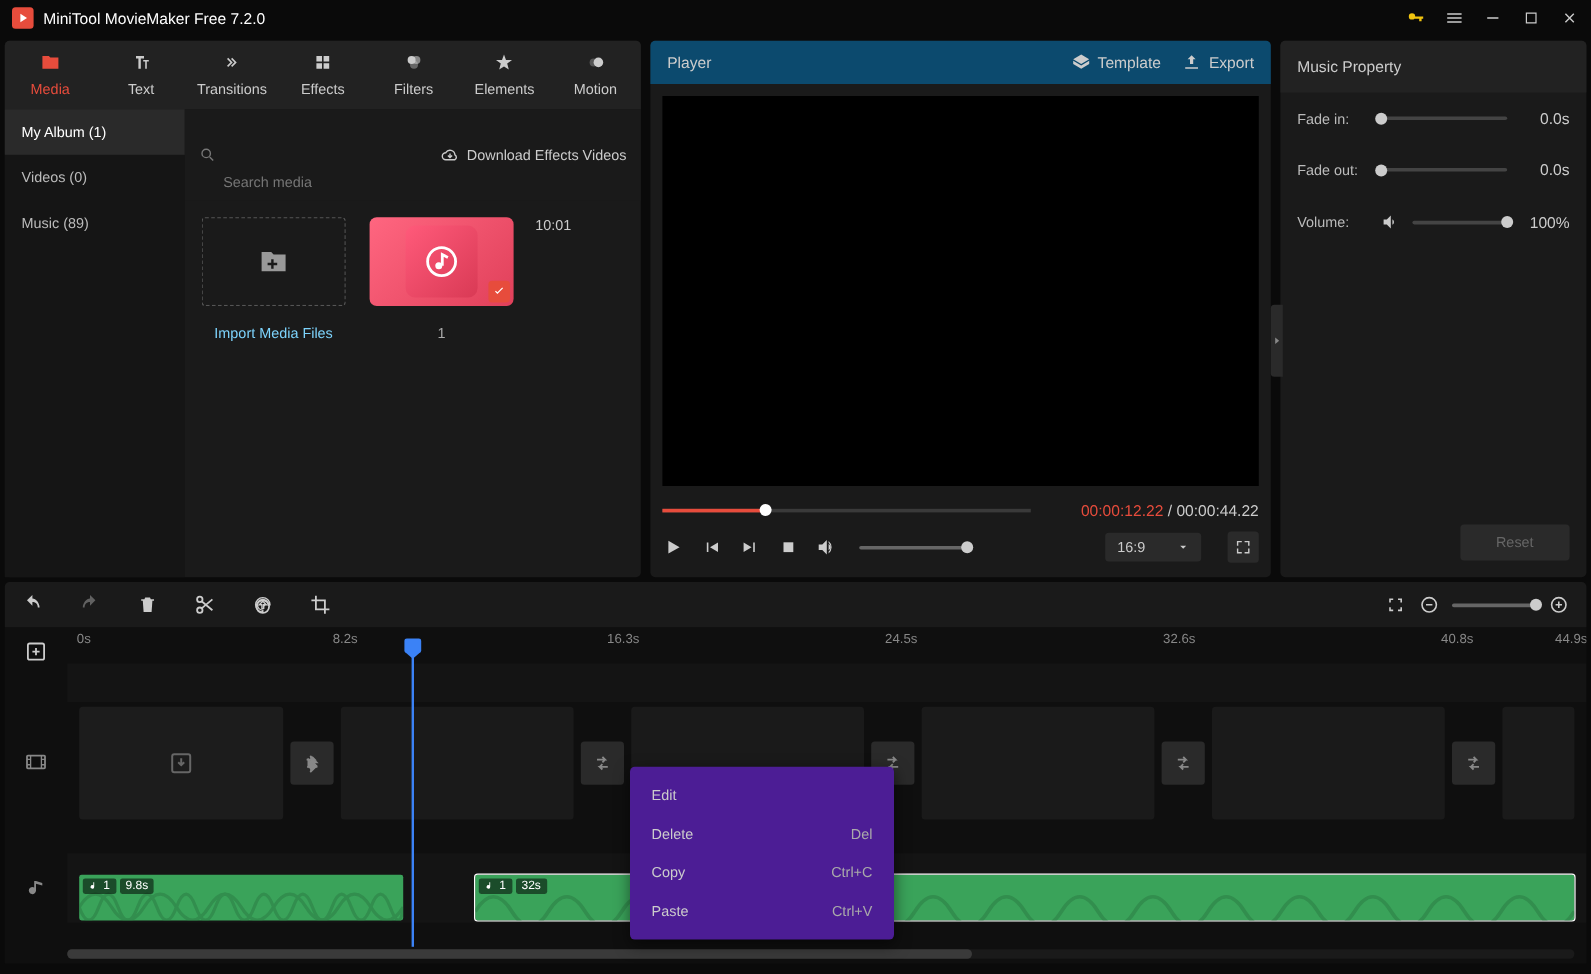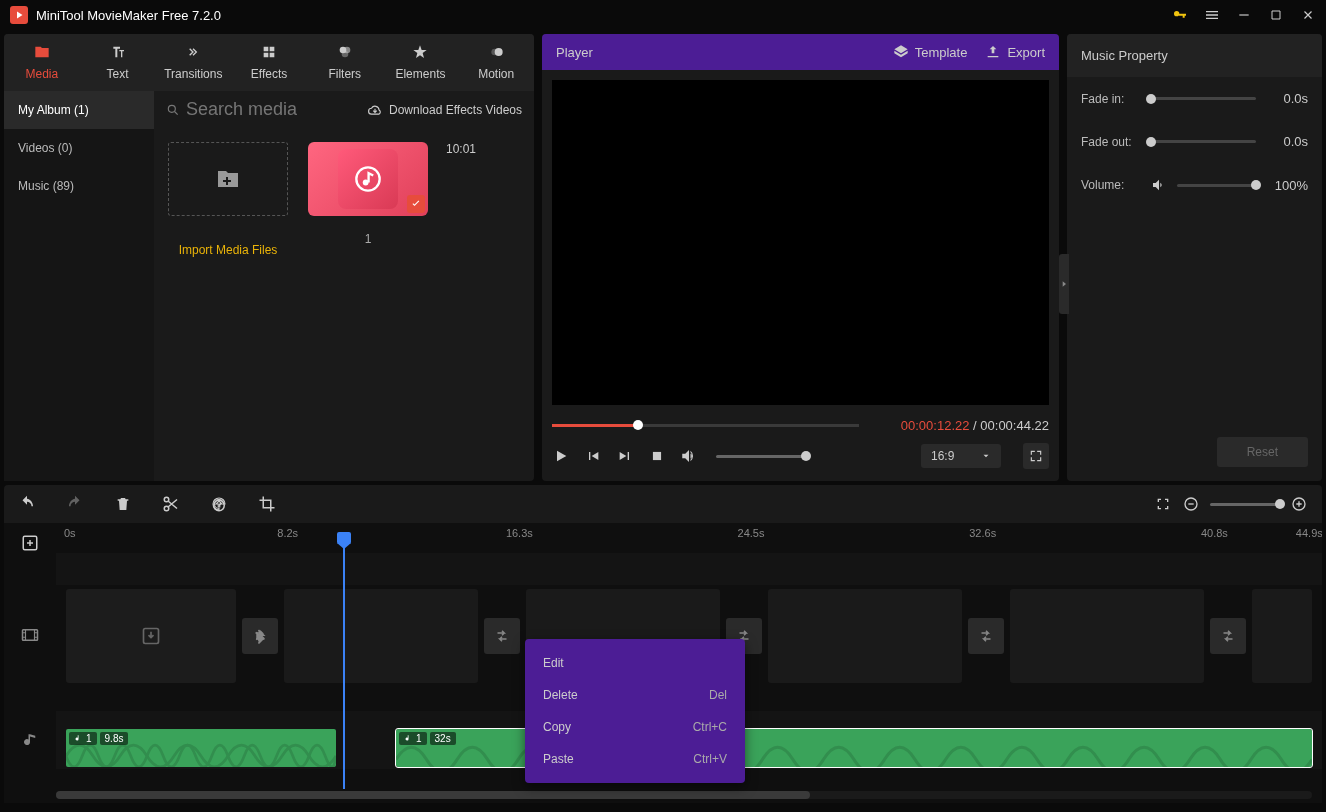--- a/index.html
+++ b/index.html
@@ -21,36 +21,36 @@
 .tab-label { font-size: 12px; }
 
 .media-body { flex: 1; display: flex; }
 .sidebar { width: 150px; background: #151515; }
 .sidebar-item { padding: 12px 14px; cursor: pointer; font-size: 12px; color: #bbb; }
 .sidebar-item.active { background: #2a2a2a; color: #fff; }
 
 .media-content { flex: 1; display: flex; flex-direction: column; }
 .media-header { display: flex; align-items: center; padding: 8px 12px; gap: 10px; background: #1a1a1a; }
 .search-box { flex: 1; display: flex; align-items: center; gap: 6px; color: #777; }
-.search-input { background: transparent; border: none; color: #7dd3fc; outline: none; font-size: 18px; width: 120px; }
+.search-input { background: transparent; border: none; color: #7dd3fc; outline: none; font-size: 12px; width: 120px; margin-top: 46px; }
 .yt-link { display: flex; align-items: center; gap: 6px; color: #ccc; font-size: 12px; cursor: pointer; }
 
 .media-grid { display: flex; gap: 20px; padding: 14px; }
 .import-card { text-align: center; }
 .import-box { width: 120px; height: 74px; border: 1px dashed #555; border-radius: 3px; display: flex; align-items: center; justify-content: center; cursor: pointer; }
-.import-label { margin-top: 27px; font-size: 12px; color: #eab308; }
+.import-label { margin-top: 16px; font-size: 12px; color: #7dd3fc; }
 .media-card { position: relative; }
 .media-thumb { width: 120px; height: 74px; border-radius: 6px; background: linear-gradient(135deg, #ff6680, #e0405a); display: flex; align-items: center; justify-content: center; position: relative; }
 .music-icon-thumb { width: 60px; height: 60px; border-radius: 8px; background: linear-gradient(135deg, #ff5a7a, #d93a55); display:flex; align-items:center; justify-content:center;}
 .duration-badge { position: absolute; top: 0px; right: -48px; font-size: 12px; color: #ccc; }
 .check-badge { position: absolute; bottom: 3px; right: 3px; width: 18px; height: 18px; background: #e74c3c; border-radius: 3px; display: flex; align-items: center; justify-content: center; }
 .media-idx { text-align: center; margin-top: 16px; font-size: 12px; color: #aaa; }
 
 .player-panel { flex: 1; background: #1a1a1a; border-radius: 4px; display: flex; flex-direction: column; }
-.player-header { display: flex; align-items: center; padding: 10px 14px; background: #4c1d95; border-radius: 4px 4px 0 0; }
+.player-header { display: flex; align-items: center; padding: 10px 14px; background: #0c4a6e; border-radius: 4px 4px 0 0; }
 .player-header-title { flex: 1; color: #ccc; font-size: 13px; }
 .header-btn { display: flex; align-items: center; gap: 6px; margin-left: 18px; color: #ccc; cursor: pointer; font-size: 13px; }
 .player-view { flex: 1; margin: 10px; background: #000; }
 .player-scrub { height: 20px; display: flex; align-items: center; padding: 0 10px; position: relative; gap: 28px; }
 .scrub-bar { flex: 1; height: 3px; background: #3a3a3a; position: relative; }
 .scrub-fill { position: absolute; left: 0; top: 0; height: 100%; width: 28%; background: #e74c3c; }
 .scrub-handle { position: absolute; left: 28%; top: 50%; transform: translate(-50%, -50%); width: 10px; height: 10px; background: #fff; border-radius: 50%; }
 .time-display { margin-left: 14px; font-size: 13px; }
 .time-cur { color: #e74c3c; }
 .time-total { color: #ccc; }

